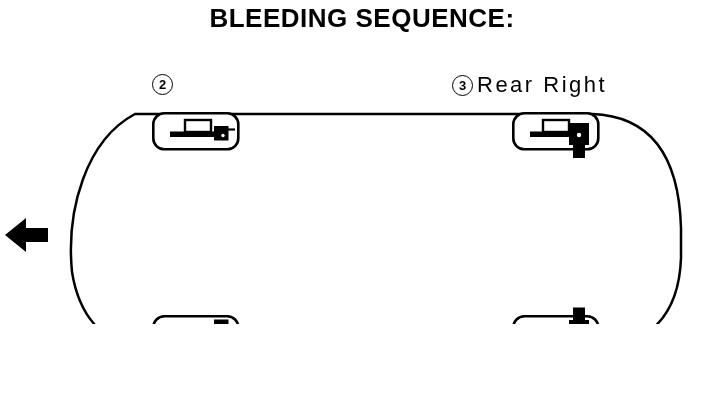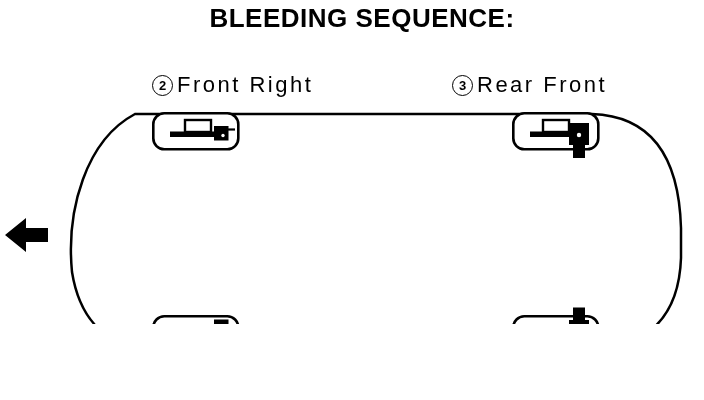--- a/index.html
+++ b/index.html
@@ -105,26 +105,25 @@
       <rect x="18" y="14.5" width="40" height="5.5" fill="#000"></rect>
       <rect x="31" y="19.5" width="26" height="12" fill="#fff" stroke="#000" stroke-width="2.4"></rect>
       <rect x="57" y="5" width="20" height="21" fill="#000"></rect>
       <rect x="61" y="-7.5" width="12" height="14" fill="#000"></rect>
       <circle cx="66.5" cy="15.5" r="2.2" fill="#fff"></circle>
     </g>
   </svg>
 
   <div class="wheel-label pos-front-right">
     <span class="seq-circle">2</span>
-    <span>Front Right</span>
   </div>
 
   <div class="wheel-label pos-rear-right">
     <span class="seq-circle">3</span>
-    <span>Rear Front</span>
+    <span>Rear Right</span>
   </div>
 
   <div class="wheel-label pos-front-left">
     <span class="seq-circle">1</span>
   </div>
 
   <div class="wheel-label pos-rear-left">
     <span class="seq-circle">4</span>
   </div>
 

